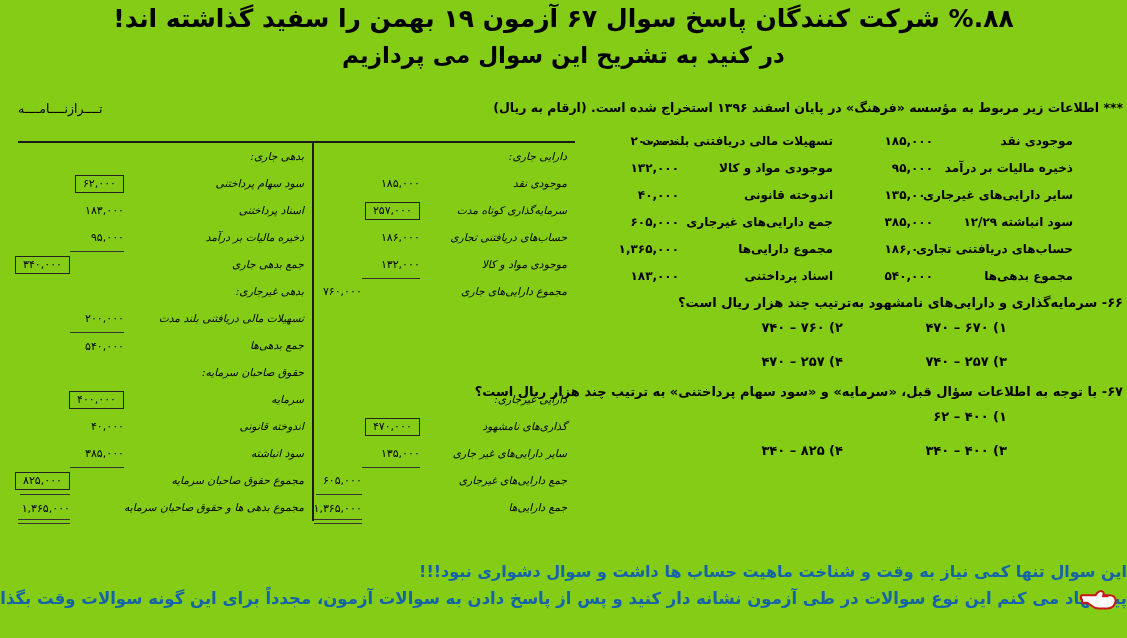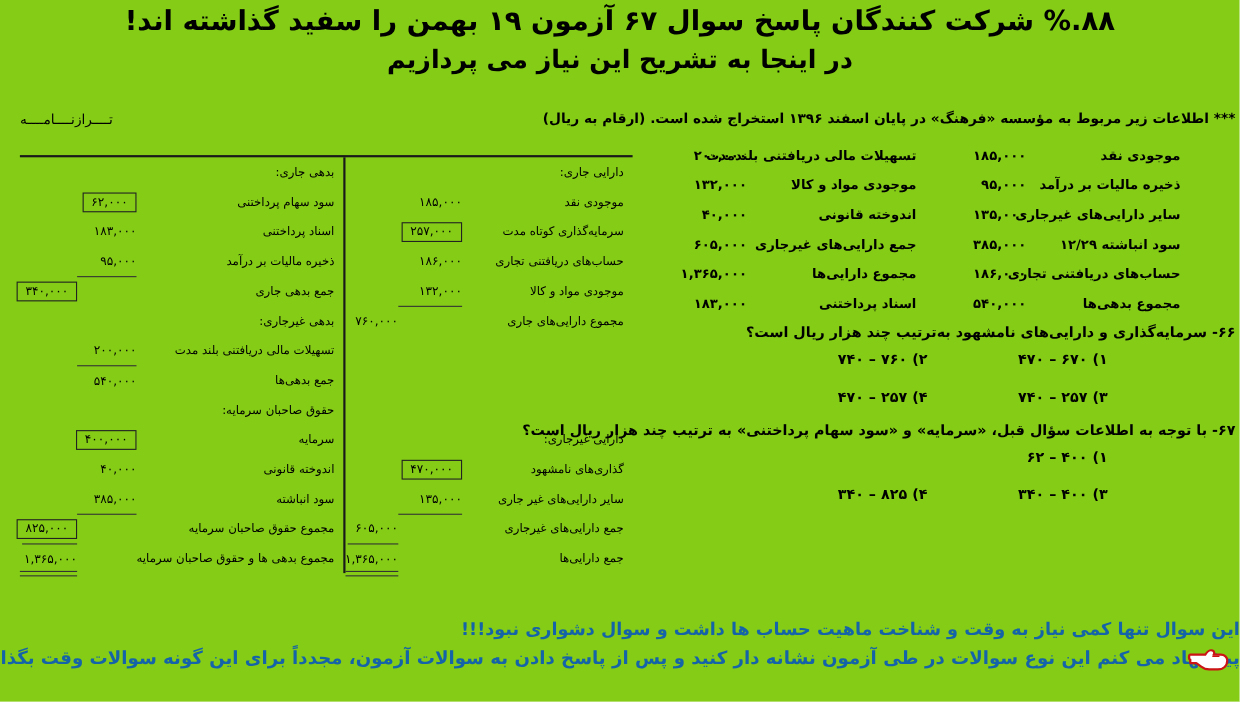--- a/index.html
+++ b/index.html
@@ -12,21 +12,21 @@
   
   .bs{position:absolute;top:100px;left:18px;width:557px;font-size:11px;}
   .bs-title{text-align:left;font-size:12.5px;line-height:18px;}
   .bs-topline{border-top:2.5px solid #1a1a1a;margin-top:23px;}
   .bs-cols{display:flex;align-items:stretch;}
   .bs-divider{width:2px;background:#1a1a1a;}
   .bs-col{padding-left:2px;}
   .bs-col.assets{width:268px;}
   .bs-col.liabs{flex:1;}
   .bs-row{display:flex;height:27px;align-items:center;}
-  .bs-label{flex:1;min-width:0;text-align:right;padding-right:8px;white-space:nowrap;font-size:10.7px;}
+  .bs-label{flex:1;min-width:0;text-align:right;padding-right:8px;white-space:nowrap;font-size:10.7px;font-style:italic;}
   .bs-cell{position:relative;direction:ltr;display:flex;align-items:center;justify-content:flex-end;
            height:100%;white-space:nowrap;}
   .assets .bs-inner{width:58px;} .assets .bs-outer{width:46px;}
   .liabs  .bs-inner{width:54px;} .liabs  .bs-outer{width:50px;}
   .num{font-size:11px;padding-left:2px;}
   .num.boxed{border:1.3px solid #222;padding:1px 7px 2px;}
   .bs-cell.sumline{border-top:1.3px solid #333;}
   .bs-cell.final::after{content:"";position:absolute;left:-2px;right:0;bottom:-2px;height:2.5px;
            border-top:1.3px solid #333;border-bottom:1.3px solid #333;}
   
@@ -49,21 +49,21 @@
   .f2{font-size:16.5px;margin-top:8px;position:relative;white-space:nowrap;}
   .hand{position:absolute;right:8px;top:-3px;line-height:0;}
 </style>
 </head>
 <body>
 
 <div class="page">
 
   <div class="titles">
     <div class="t1" style="color: rgb(0, 0, 0);">۸۸.% شرکت کنندگان پاسخ سوال ۶۷ آزمون ۱۹ بهمن را سفید گذاشته اند!</div>
-    <div class="t2" style="color: rgb(0, 0, 0);">در اینجا به تشریح این نیاز می پردازیم</div>
+    <div class="t2" style="color: rgb(0, 0, 0);">در کنید به تشریح این سوال می پردازیم</div>
   </div>
 
   <div class="bs">
     <div class="bs-title">تــــرازنــــامــــه</div>
     <div class="bs-topline"></div>
     <div class="bs-cols">
       <div class="bs-col assets" id="bs-assets">
           <div class="bs-row">
             <div class="bs-label">دارایی جاری:</div>
             <div class="bs-cell bs-inner"></div>

